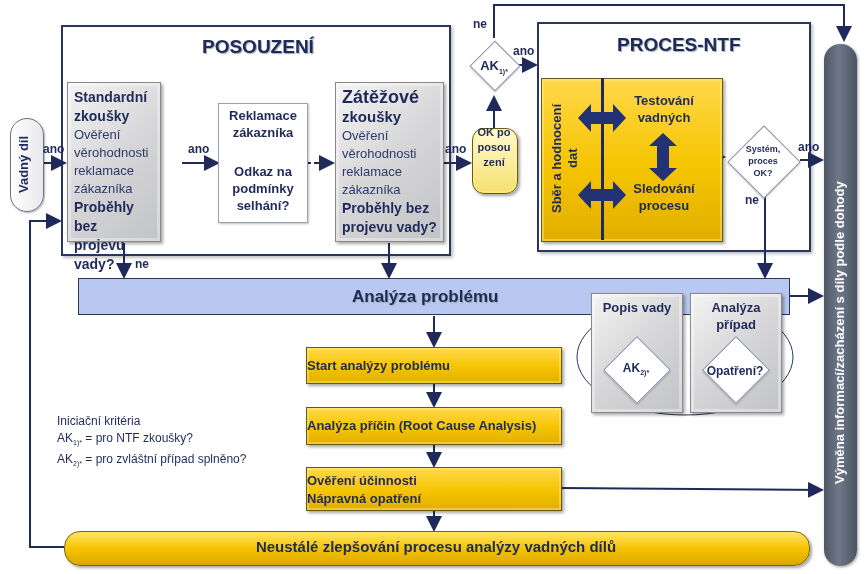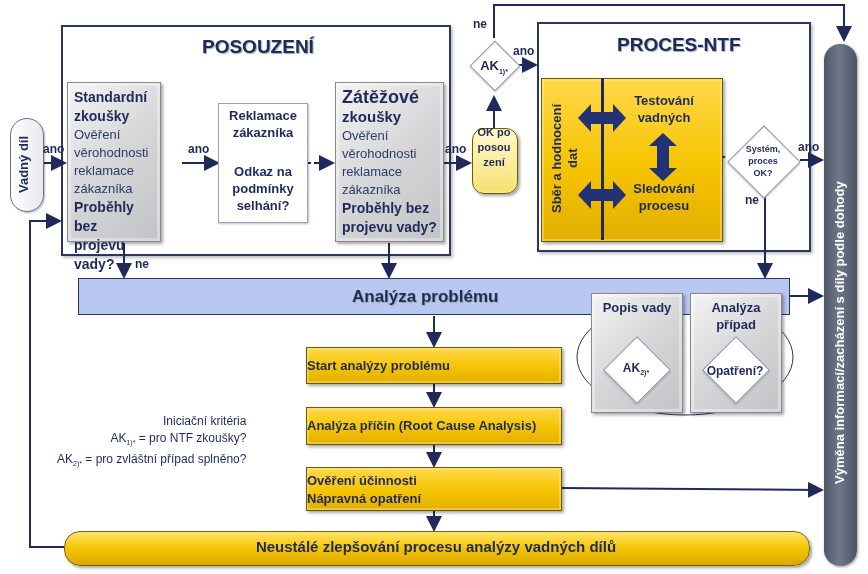--- a/index.html
+++ b/index.html
@@ -1,17 +1,17 @@
 <!DOCTYPE html>
 <html><head>
 <meta charset="utf-8">
 <style>
   html,body{margin:0;padding:0;background:#fff;}
   body{width:868px;height:574px;position:relative;overflow:hidden;font-family:"Liberation Sans","DejaVu Sans",sans-serif;color:#1f2a5a;}
-  .abs{position:absolute;text-align:right;}
+  .abs{position:absolute;}
   svg.lines{position:absolute;left:0;top:0;}
   .frame{position:absolute;border:2px solid #2a3560;background:#fff;box-shadow:2px 2px 3px rgba(0,0,0,.25);}
   .title{position:absolute;font-weight:bold;font-size:19px;color:#1f2a5a;text-shadow:1px 1px 1px #9aa;}
   .grey-box{position:absolute;background:linear-gradient(135deg,#f4f4f4 0%,#d6d6d8 50%,#c2c3c6 100%);border:1px solid #8a8a8a;box-shadow:inset 0 0 0 3px rgba(255,255,255,.35),2px 2px 3px rgba(0,0,0,.35);font-size:13px;line-height:18px;padding:5px 6px;box-sizing:border-box;}
   .grey-box b{font-size:14px;}
   .light{color:#2d3a6a;}
   .white-box{position:absolute;background:#fff;border:1px solid #9aa0b8;box-shadow:1px 1px 2px rgba(0,0,0,.25);text-align:center;font-weight:bold;font-size:13px;line-height:17px;}
   .yellow{background:linear-gradient(180deg,#ffd84a 0%,#f5c400 55%,#e2ae00 100%);border:1px solid #6a5a10;box-shadow:inset 0 0 0 2px rgba(255,240,150,.4),2px 2px 3px rgba(0,0,0,.35);}
   .step{position:absolute;text-align:left;font-weight:bold;font-size:13px;color:#1f2a5a;box-sizing:border-box;}
   .lbl{position:absolute;font-weight:bold;font-size:12px;color:#1f2a5a;}

